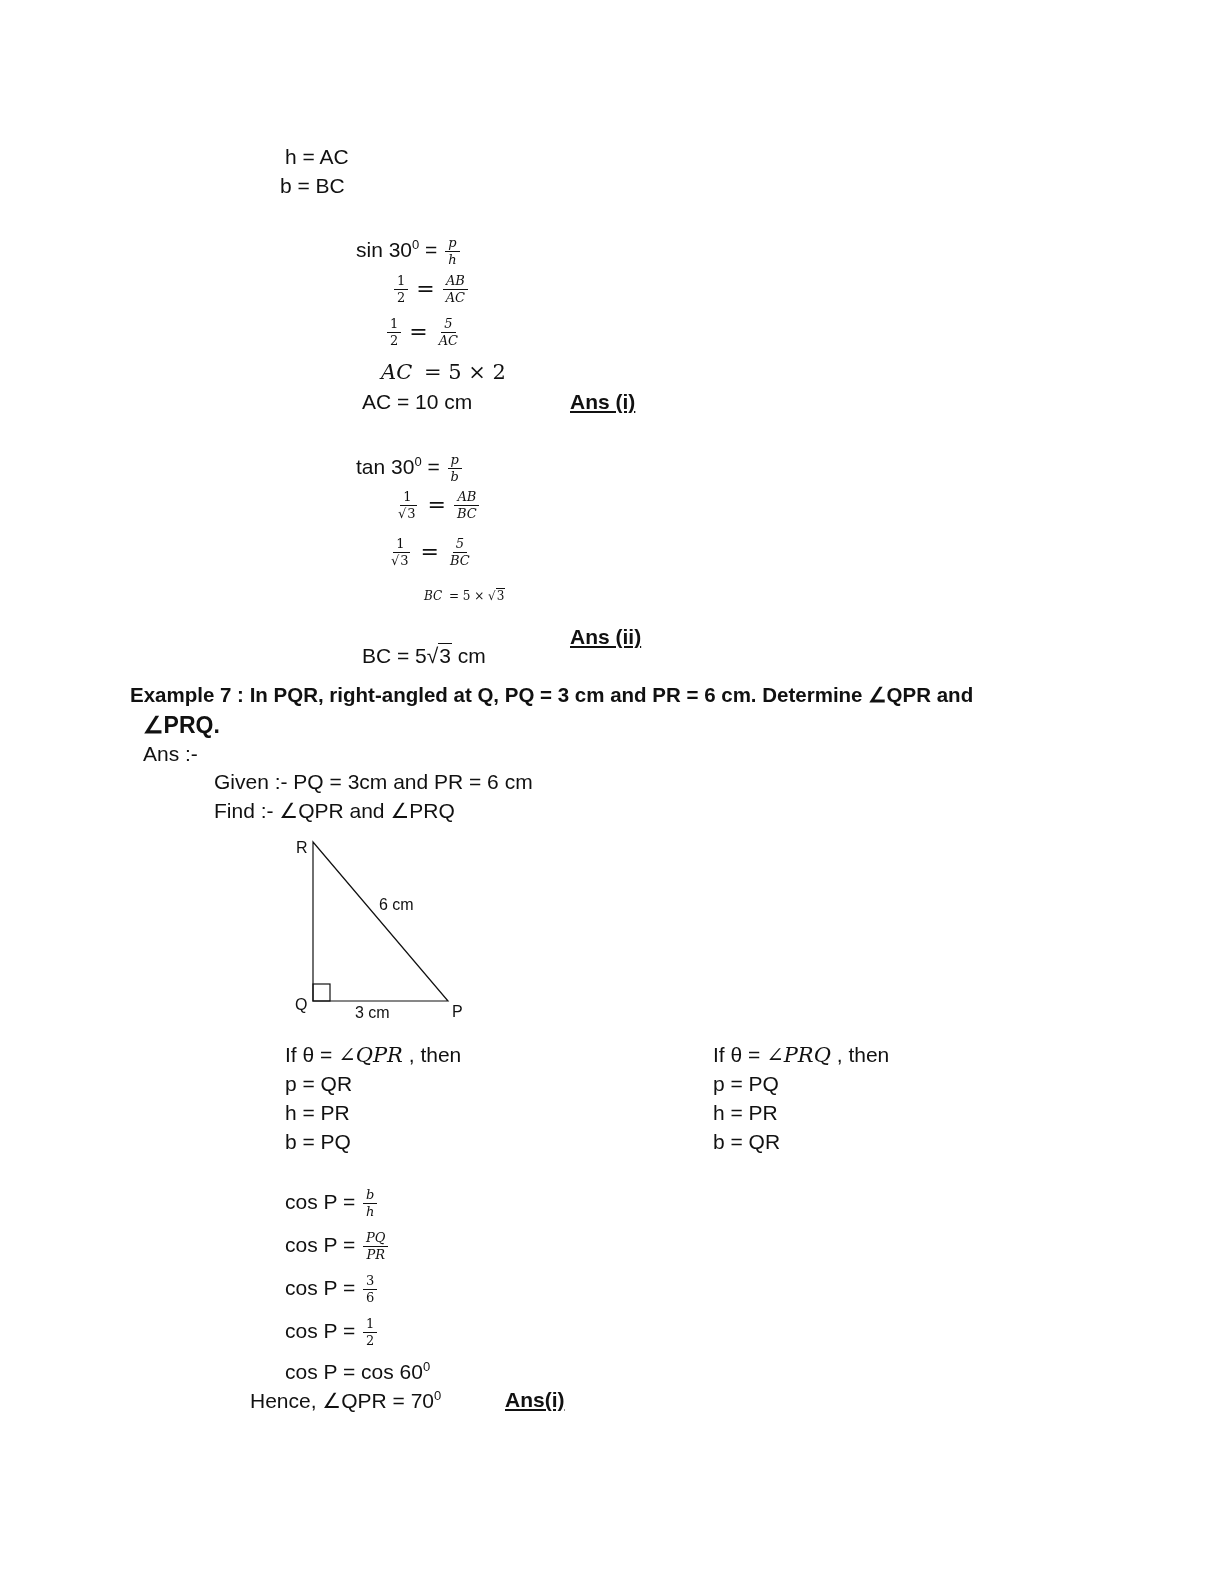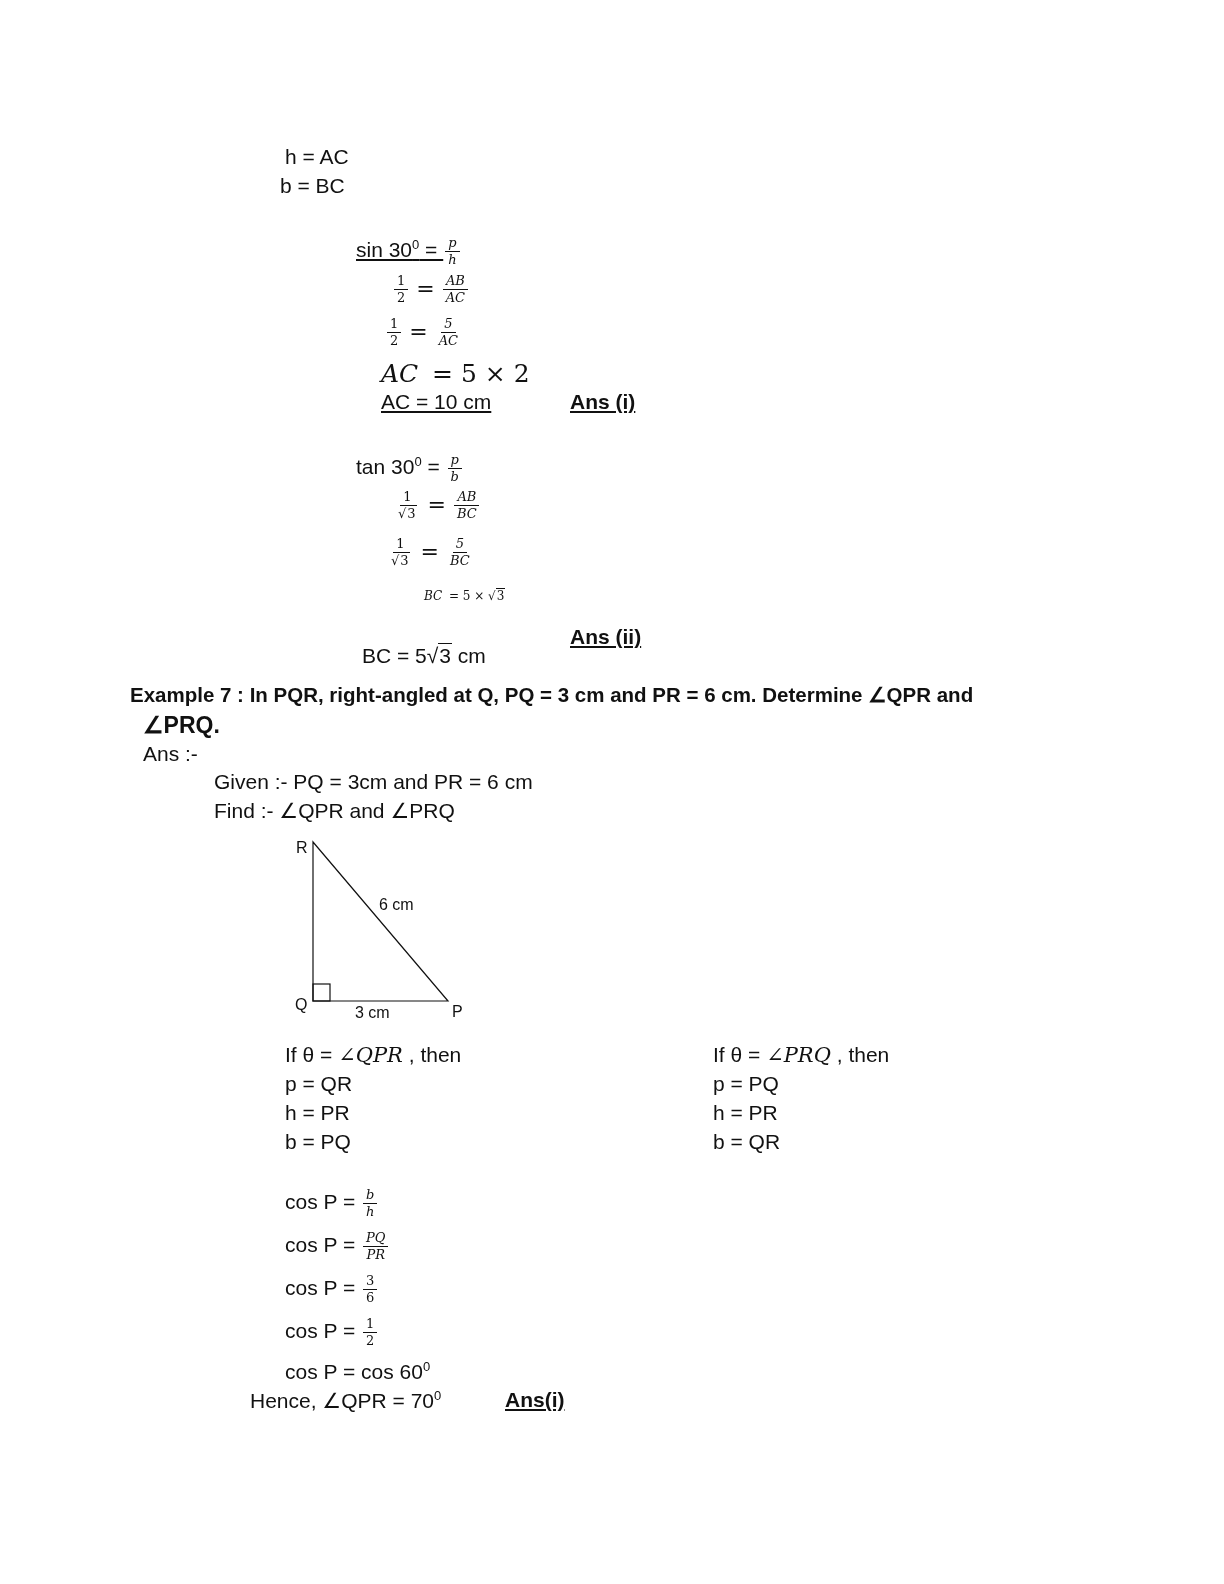--- a/index.html
+++ b/index.html
@@ -20,21 +20,21 @@
   .sqrt .rad { border-top: 1px solid #111; padding: 0 1px; }
   .eq { font-family: "DejaVu Serif", serif; font-size: 22px; margin: 0 6px; vertical-align: middle; }
   svg text { font-family: "Liberation Sans", sans-serif; font-size: 16px; fill: #111; }
 </style>
 </head>
 <body>
 
 <div class="t" style="left:285px;top:146px;">h = AC</div>
 <div class="t" style="left:280px;top:175px;">b = BC</div>
 
-<div class="t" style="left:356px;top:236px;text-decoration:underline;">
+<div class="t" style="left:356px;top:236px;">
   <span>sin 30</span><span class="sup">0</span><span> = </span><span class="frac it">
       <span class="num">p</span>
       <span class="den">h</span>
     </span>
 </div>
 <div class="t" style="left:392px;top:274px;">
   <span class="frac">
       <span class="num">1</span>
       <span class="den">2</span>
     </span><span class="eq">=</span><span class="frac it">
@@ -44,24 +44,24 @@
 </div>
 <div class="t" style="left:385px;top:317px;">
   <span class="frac">
       <span class="num">1</span>
       <span class="den">2</span>
     </span><span class="eq">=</span><span class="frac it">
       <span class="num">5</span>
       <span class="den">AC</span>
     </span>
 </div>
-<div class="t" style="left:381px;top:361px;font-size:25px;">
+<div class="t" style="left:381px;top:361px;font-size:21px;">
   <span class="m">AC</span>&nbsp;&nbsp;<span class="mu">= 5 × 2</span>
 </div>
-<div class="t" style="left:381px;top:391px;text-decoration:underline;">AC = 10 cm</div>
+<div class="t" style="left:362px;top:391px;">AC = 10 cm</div>
 <div class="t ans" style="left:570px;top:391px;">Ans (i)</div>
 
 <div class="t" style="left:356px;top:453px;">
   <span>tan 30</span><span class="sup">0</span><span> = </span><span class="frac it">
       <span class="num">p</span>
       <span class="den">b</span>
     </span>
 </div>
 <div class="t" style="left:393px;top:490px;">
   <span class="frac">

